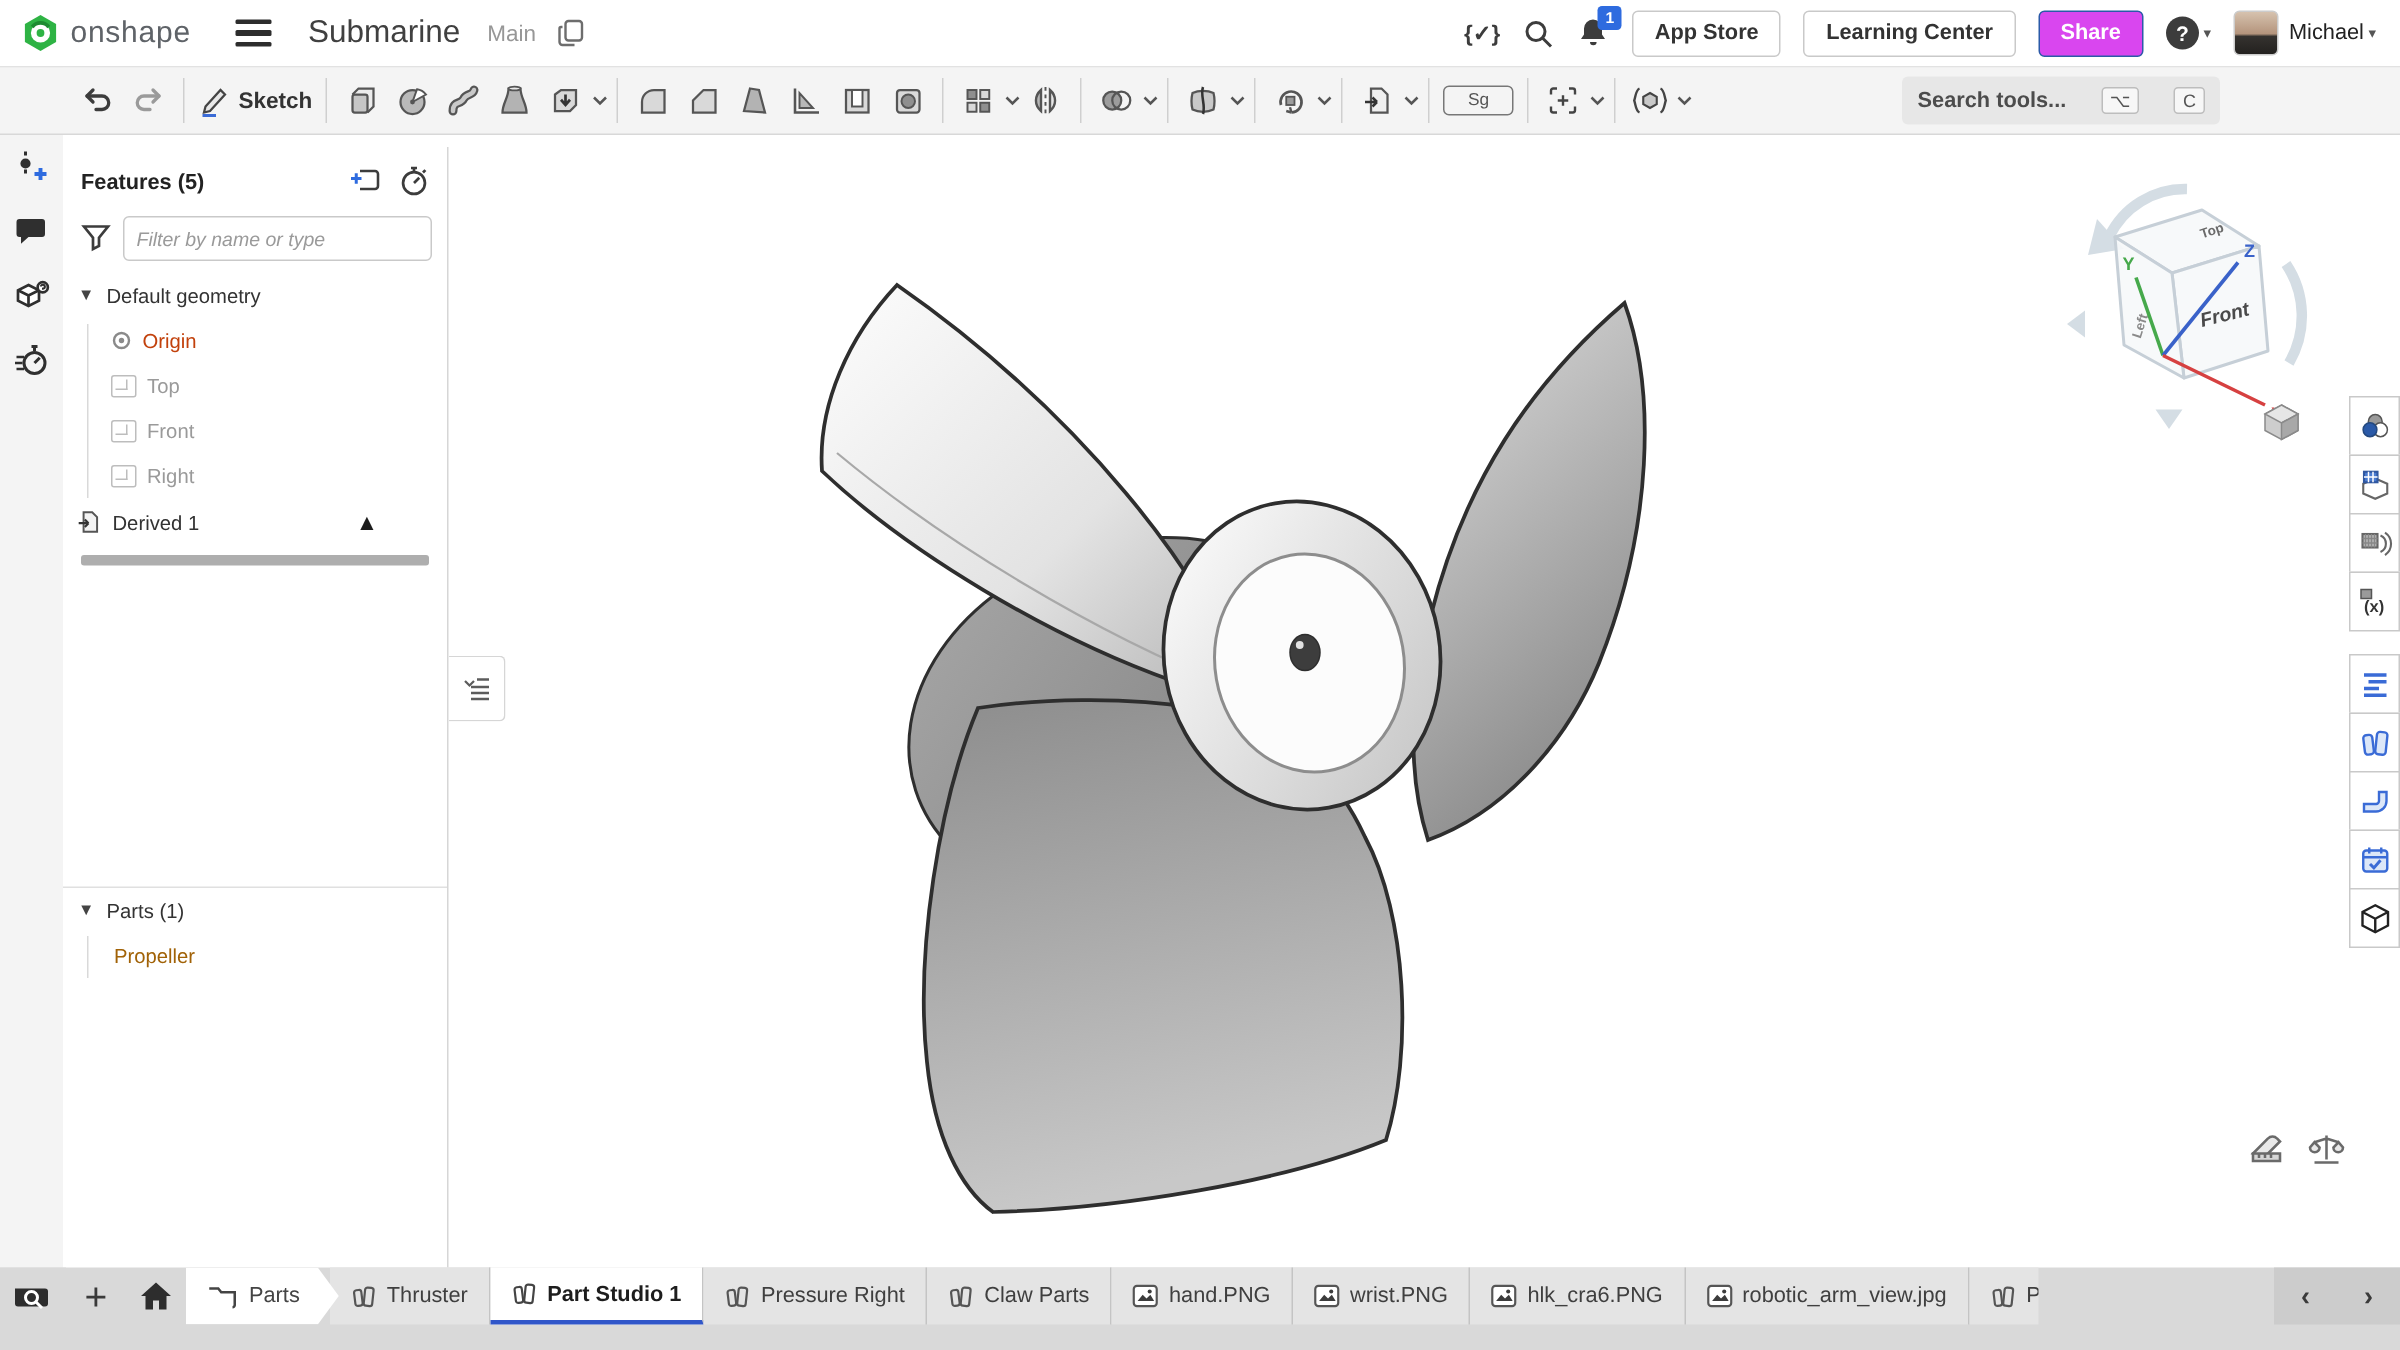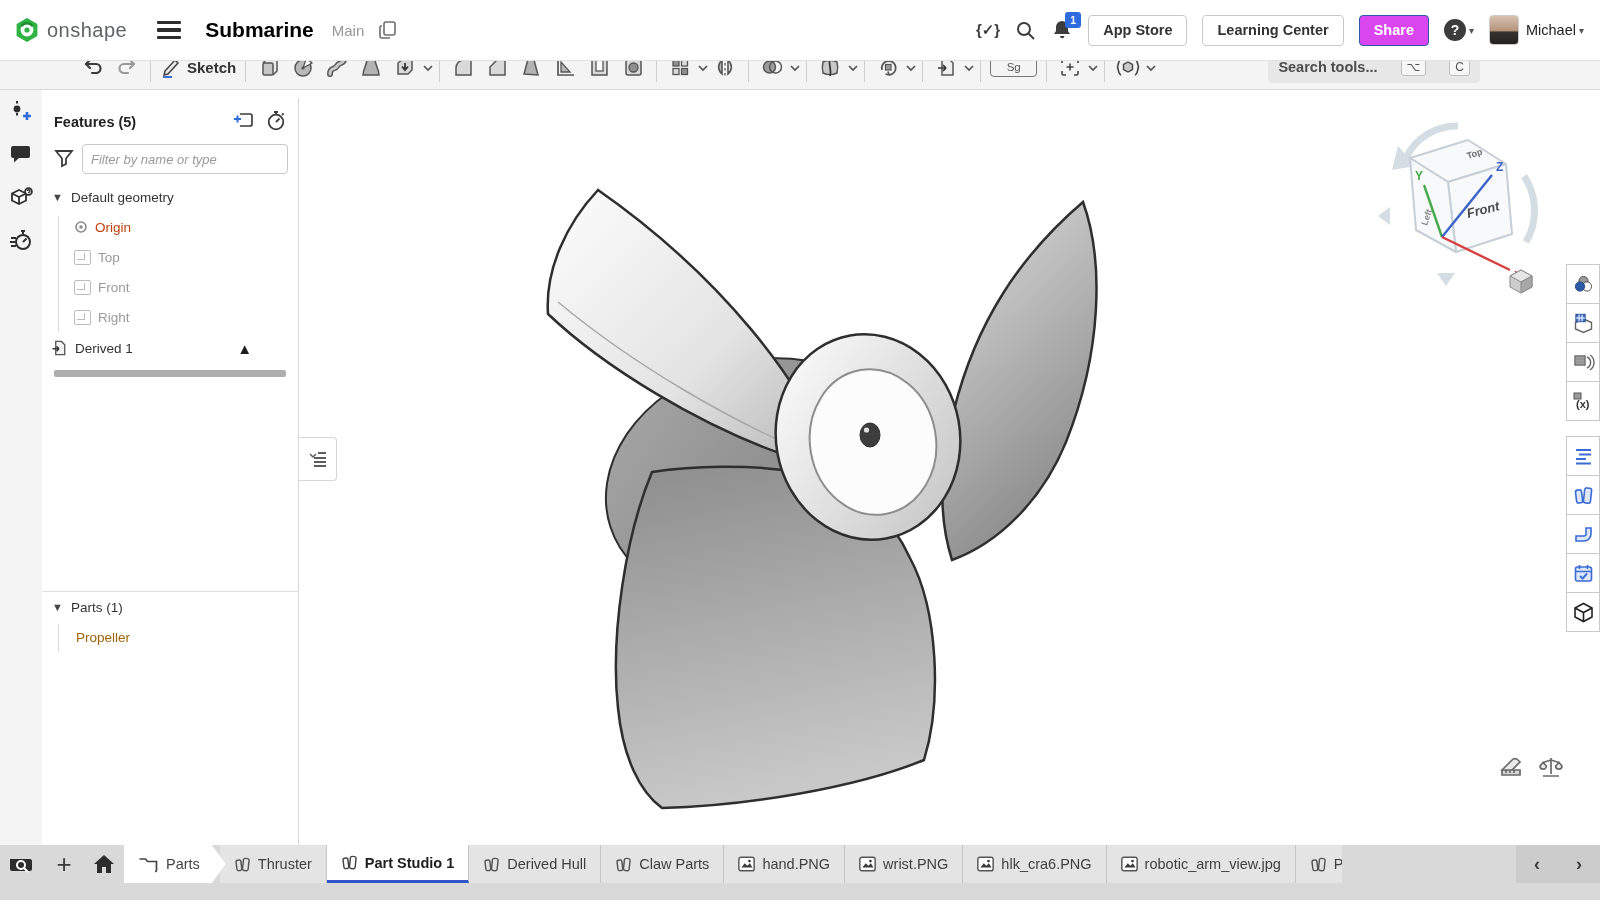--- a/index.html
+++ b/index.html
@@ -1,39 +1,39 @@
 <!DOCTYPE html>
 <html><head>
 <meta charset="utf-8">
 <style>
   * { margin:0; padding:0; box-sizing:border-box; }
   html,body { width:1600px; height:900px; overflow:hidden; font-family:"Liberation Sans", sans-serif; background:#fff; }
 
   
-  #topbar { position:absolute; left:0; top:0; width:1600px; height:61px; background:#fff; border-bottom:1px solid #e2e2e2; display:flex; align-items:center; z-index:40; }
+  #topbar { position:absolute; left:0; top:0; width:1600px; height:45px; background:#fff; border-bottom:1px solid #e2e2e2; display:flex; align-items:center; z-index:40; }
   .tb-left { display:flex; align-items:center; gap:14px; padding-left:14px; }
   .logo-wrap { display:flex; align-items:center; gap:7px; }
   .logo-word { font-size:20px; color:#5f6368; letter-spacing:.5px; }
   .hamburger { width:24px; height:18px; display:flex; flex-direction:column; justify-content:space-between; cursor:pointer; margin-left:16px; }
   .hamburger span { height:3.2px; background:#2d2d2d; border-radius:1px; }
-  .doc-title { font-size:21px; font-weight:bold; color:#000000; margin-left:10px; }
+  .doc-title { font-size:21px; font-weight:normal; color:#404040; margin-left:10px; }
   .workspace { font-size:15px; color:#979797; margin-left:4px; }
   .tb-right { margin-left:auto; display:flex; align-items:center; gap:15px; padding-right:16px; }
   .tb-icon { color:#444; display:flex; align-items:center; position:relative; cursor:pointer; }
   .fscript { font-size:15px; font-weight:bold; color:#3c3c3c; }
   .badge { position:absolute; top:-7px; right:-8px; min-width:16px; height:16px; border-radius:3px; background:#2e6bdf; color:#fff; font-size:10.5px; font-weight:bold; display:flex; align-items:center; justify-content:center; padding:0 3px; }
   .tb-btn { border:1px solid #c9c9c9; background:#fff; border-radius:4px; height:31px; padding:0 14px; font-size:14.5px; font-weight:bold; color:#333; display:flex; align-items:center; cursor:pointer; }
   .tb-btn.share { background:#d946ef; border-color:#2b5aa8; color:#fff; }
   .help-circle { width:22px; height:22px; border-radius:50%; background:#3c3c3c; color:#fff; font-weight:bold; font-size:14px; display:flex; align-items:center; justify-content:center; }
   .caret { font-size:10px; color:#555; margin-left:3px; }
   .avatar { width:30px; height:30px; border-radius:4px; background:linear-gradient(180deg,#d6c2ae 0%,#b4947c 52%,#35322f 58%,#23211f 100%); border:1px solid #ccc; }
   .user-name { font-size:14.5px; color:#222; }
 
   
-  #toolbar { position:absolute; left:0; top:45px; width:1600px; height:45px; background:#f4f4f4; border-bottom:1px solid #d8d8d8; display:flex; align-items:center; padding-left:76px; z-index:39; }
+  #toolbar { position:absolute; left:0; top:45px; width:1600px; height:45px; background:#f4f4f4; border-bottom:1px solid #d8d8d8; display:flex; align-items:center; padding-left:48px; z-index:39; }
   .t-sep { width:1px; height:30px; background:#cfcfcf; margin:0 6px; }
   .t-btn { height:36px; min-width:34px; display:flex; align-items:center; justify-content:center; padding:0 3px; cursor:pointer; border-radius:3px; }
   .t-btn svg { display:block; }
   .t-caret { margin-left:1px; cursor:pointer; }
   .sketch-label { font-size:15px; font-weight:bold; color:#333; margin-left:5px; }
   .sg-box { width:47px; height:20px; border:1.4px solid #777; border-radius:4px; font-size:11.5px; color:#555; display:flex; align-items:center; justify-content:center; }
   .search-tools { margin-left:auto; margin-right:120px; background:#e7e7e7; border-radius:4px; height:32px; display:flex; align-items:center; gap:23px; padding:0 10px; cursor:pointer; }
   .search-tools-label { font-size:14.5px; font-weight:bold; color:#4c4c4c; }
   .key-badge { background:#f7f7f7; border:1px solid #bdbdbd; border-radius:3px; font-size:12px; color:#555; padding:1px 5px; }
 
@@ -650,21 +650,21 @@
           <rect x="3" y="5" width="6" height="13" rx="2" transform="rotate(-7 6 11)"></rect>
           <rect x="11" y="3" width="7" height="15" rx="2" transform="rotate(6 14 11)"></rect>
         </svg>
       <span>Part Studio 1</span>
     </div>
     <div class="tab">
       <svg width="17" height="17" viewBox="0 0 21 21" fill="none" stroke="#555" stroke-width="1.8">
           <rect x="3" y="5" width="6" height="13" rx="2" transform="rotate(-7 6 11)"></rect>
           <rect x="11" y="3" width="7" height="15" rx="2" transform="rotate(6 14 11)"></rect>
         </svg>
-      <span>Derived Hull</span>
+      <span>Pressure Right</span>
     </div>
     <div class="tab">
       <svg width="17" height="17" viewBox="0 0 21 21" fill="none" stroke="#555" stroke-width="1.8">
           <rect x="3" y="5" width="6" height="13" rx="2" transform="rotate(-7 6 11)"></rect>
           <rect x="11" y="3" width="7" height="15" rx="2" transform="rotate(6 14 11)"></rect>
         </svg>
       <span>Claw Parts</span>
     </div>
     <div class="tab">
       <svg width="17" height="16" viewBox="0 0 20 18">

